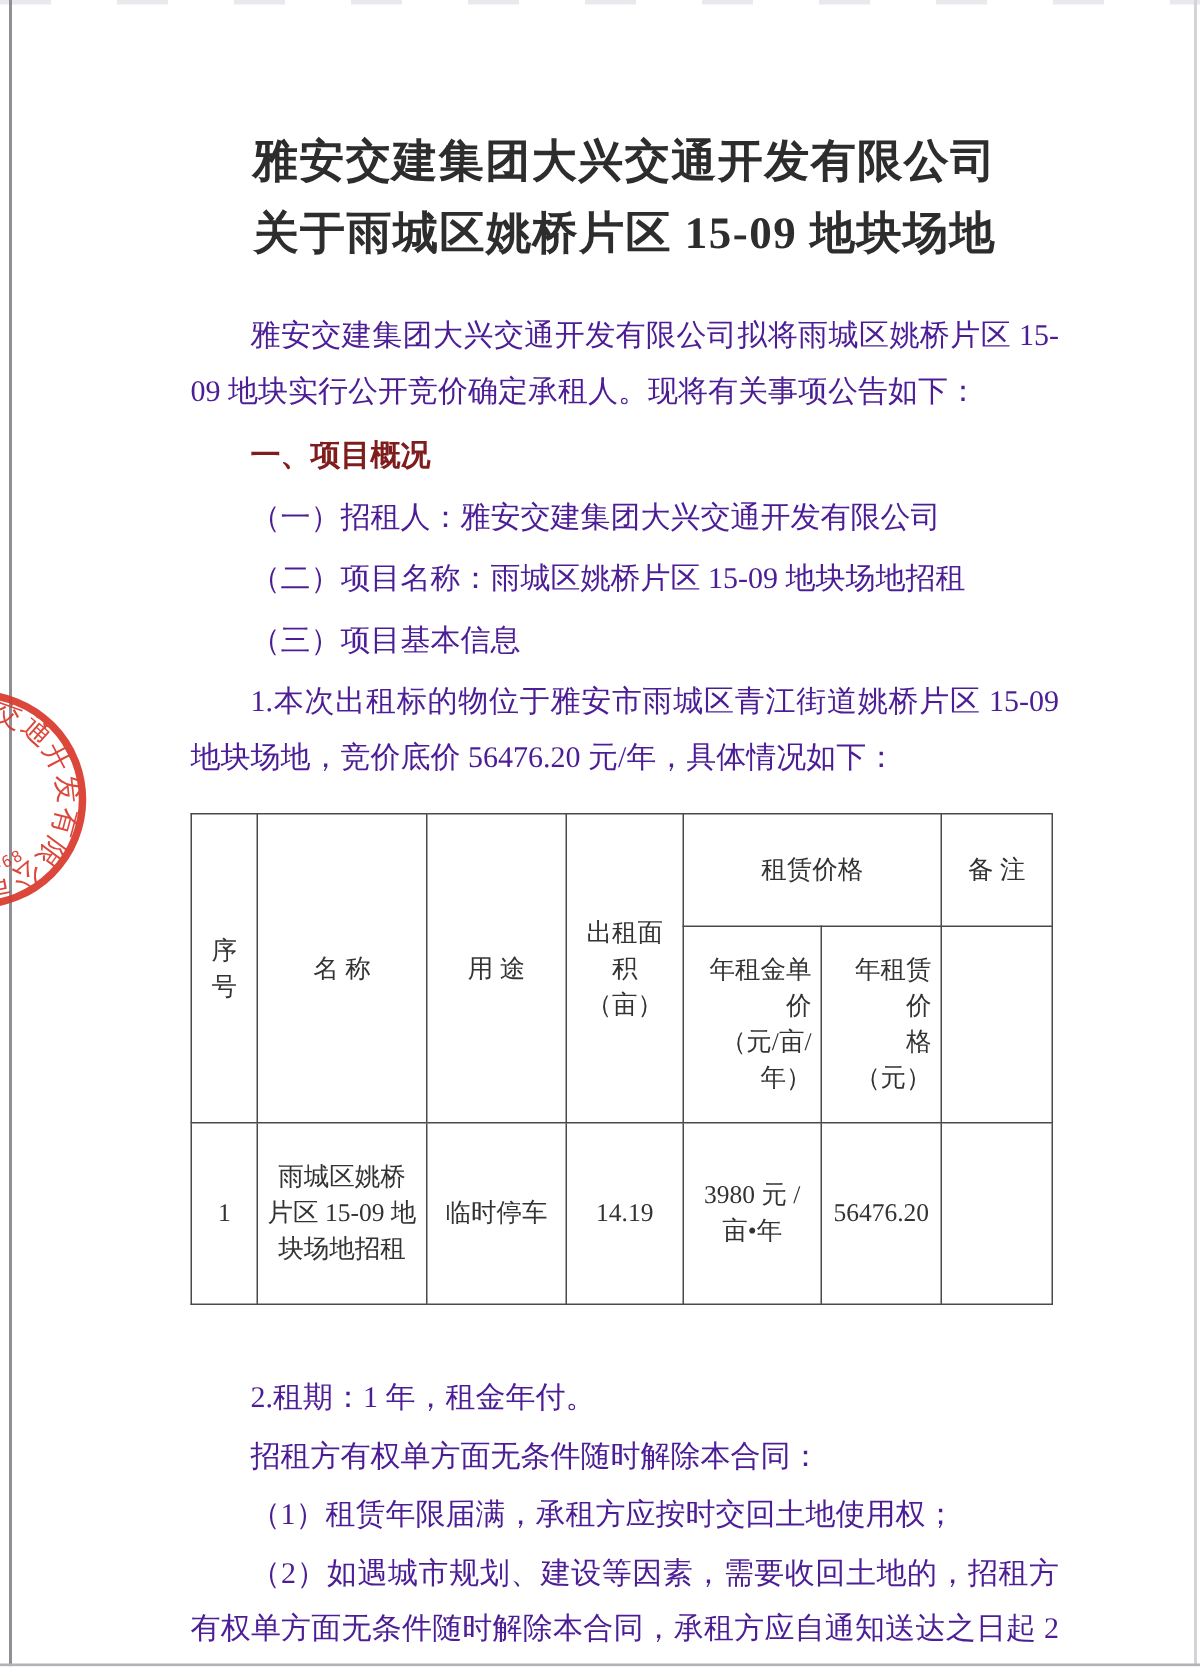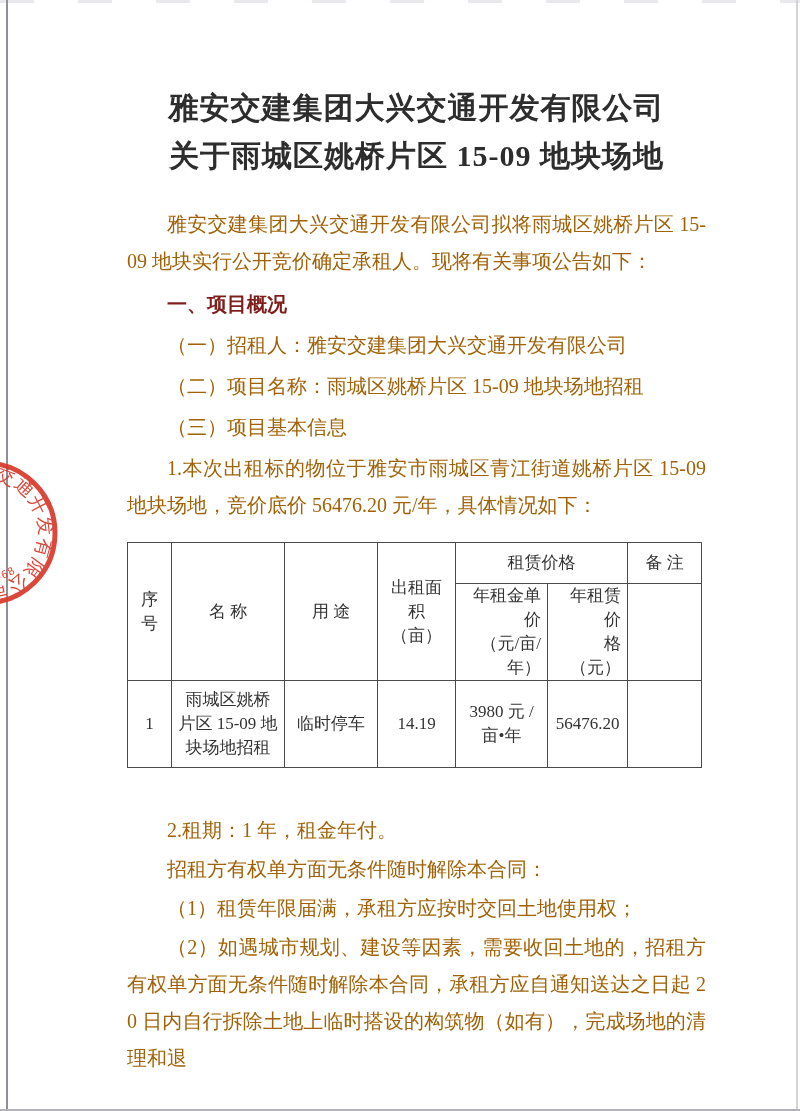--- a/index.html
+++ b/index.html
@@ -26,42 +26,42 @@
   .title {
     margin:84px 0 0 0;
     font-size:30px; line-height:48px;
     font-weight:bold; text-align:center;
     color:#2d2d2d; letter-spacing:1px;
   }
   .title div { white-space:nowrap; }
 
   .para {
     margin:0; font-size:20px; line-height:37px;
-    text-align:justify; word-break:break-all; color:#a16207;
+    text-align:justify; word-break:break-all; color:#4c1d95;
   }
   .indent { text-indent:2em; }
   .bold   { font-weight:bold; color:#7f1d1d; }
 
   .m-intro { margin-top:26px; }
   .m-sec   { margin-top:6px; }
   .m-item  { margin-top:4px; }
   .m-after-table { margin-top:44px; }
   .m-tight { margin-top:2px; }
 
   table.info {
     margin-top:18px;
     width:574px;
     border-collapse:collapse;
     table-layout:fixed;
     font-size:17px; color:#333;
   }
   table.info th, table.info td {
     border:1.4px solid #4a4a4a;
     font-weight:normal;
-    padding:0 6px;
+    padding:17px 6px;
     text-align:center; vertical-align:middle;
     word-break:break-all; line-height:24px;
   }
   .col-seq{width:44px}.col-name{width:113px}.col-use{width:93px}.col-area{width:78px}
   .col-unit{width:92px}.col-annual{width:80px}.col-remark{width:74px}
   tr.hrow1 th { height:40px; }
   tr.hrow2 th { height:50px;text-align:right; }
   tr.drow td  { height:86px; }
   .two-line span { display:block; }
   td.cell-name   { text-align:left; padding:4px 6px; line-height:26px; }

